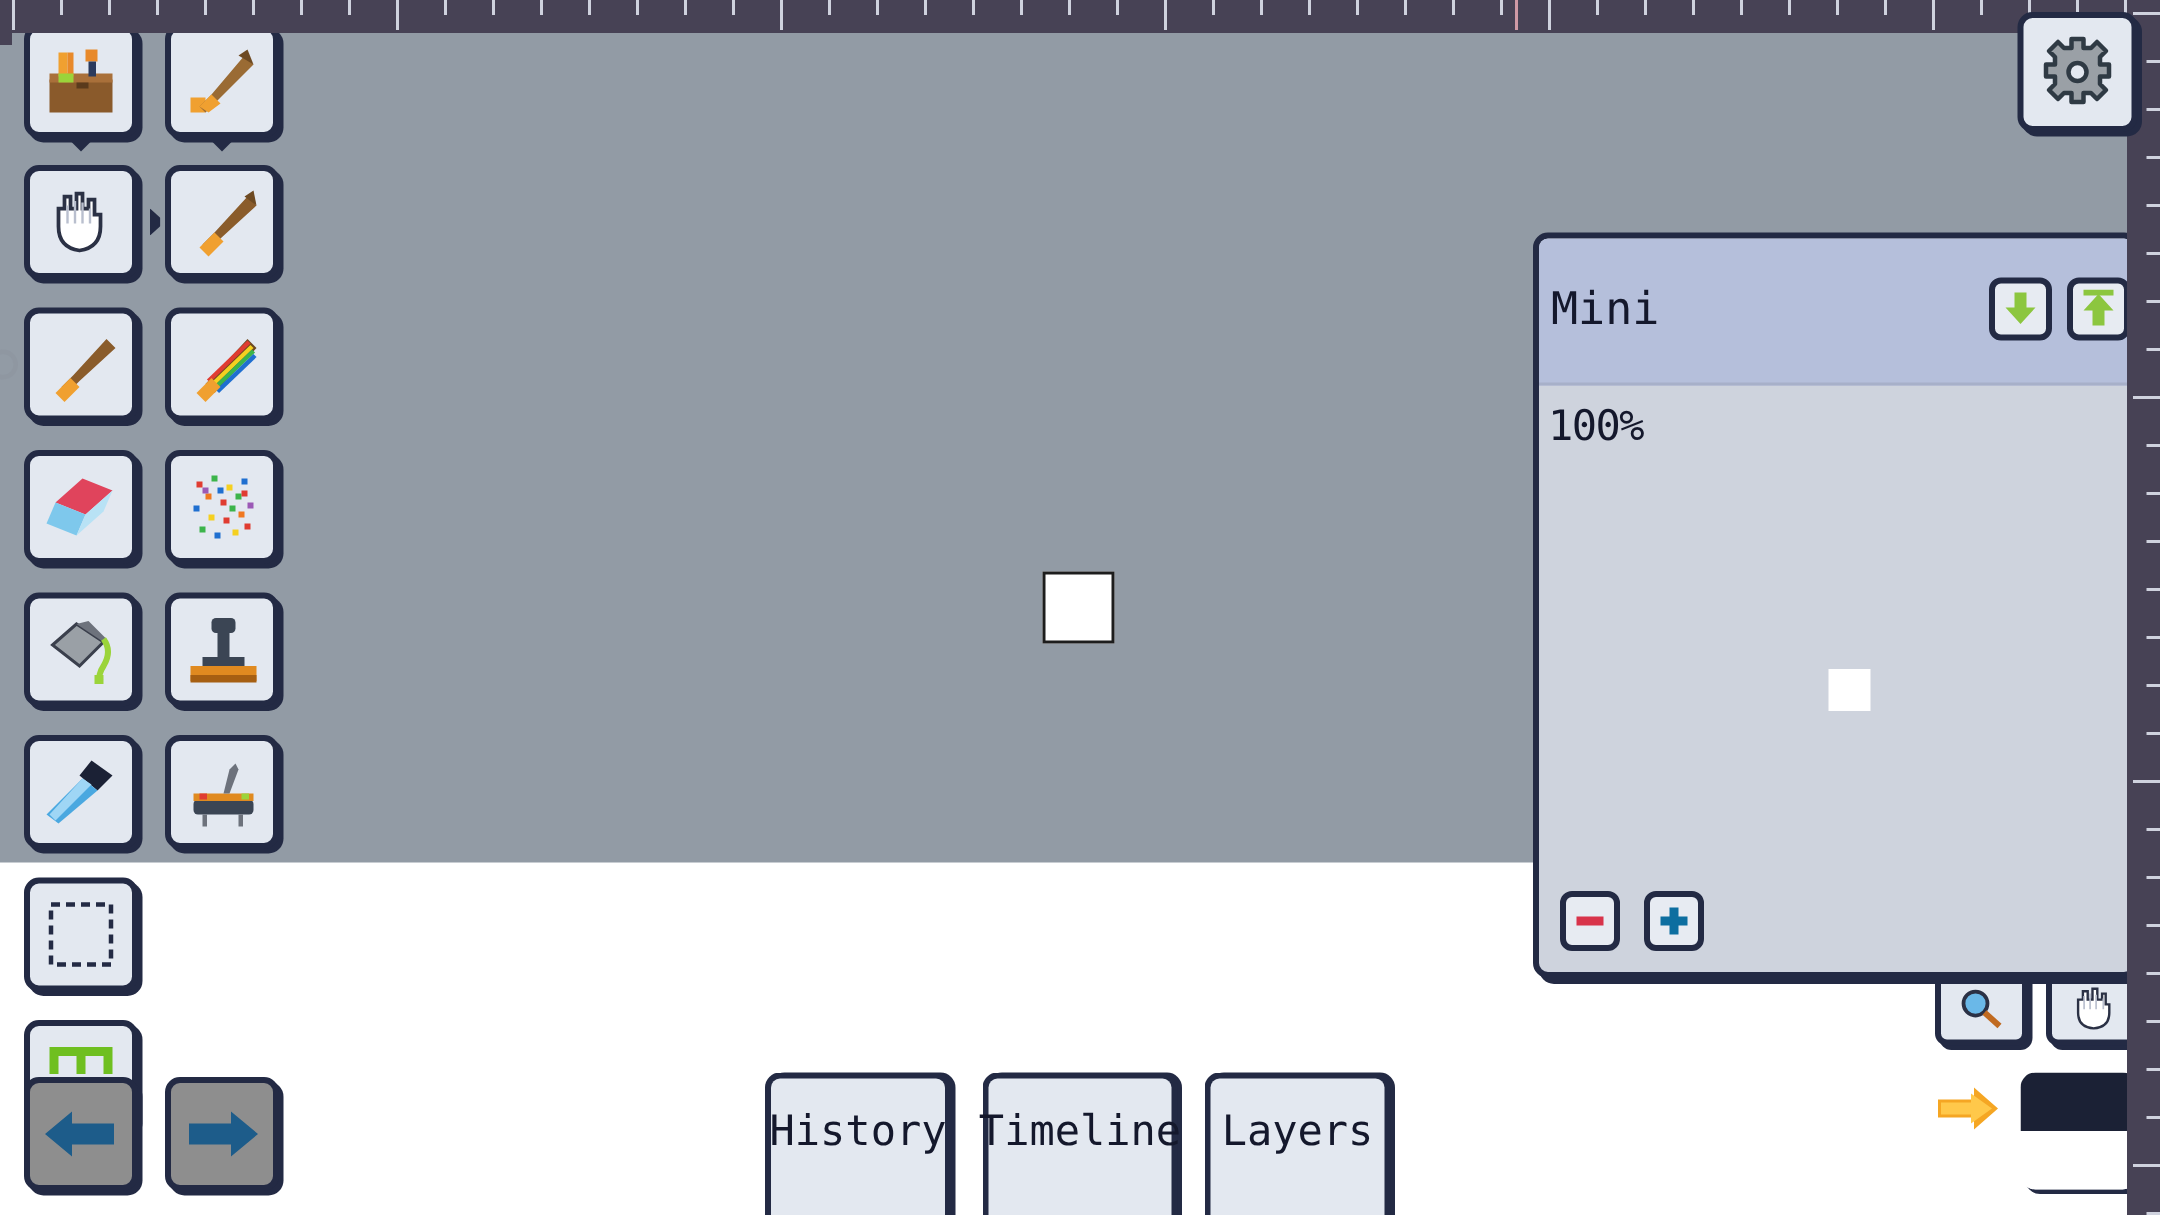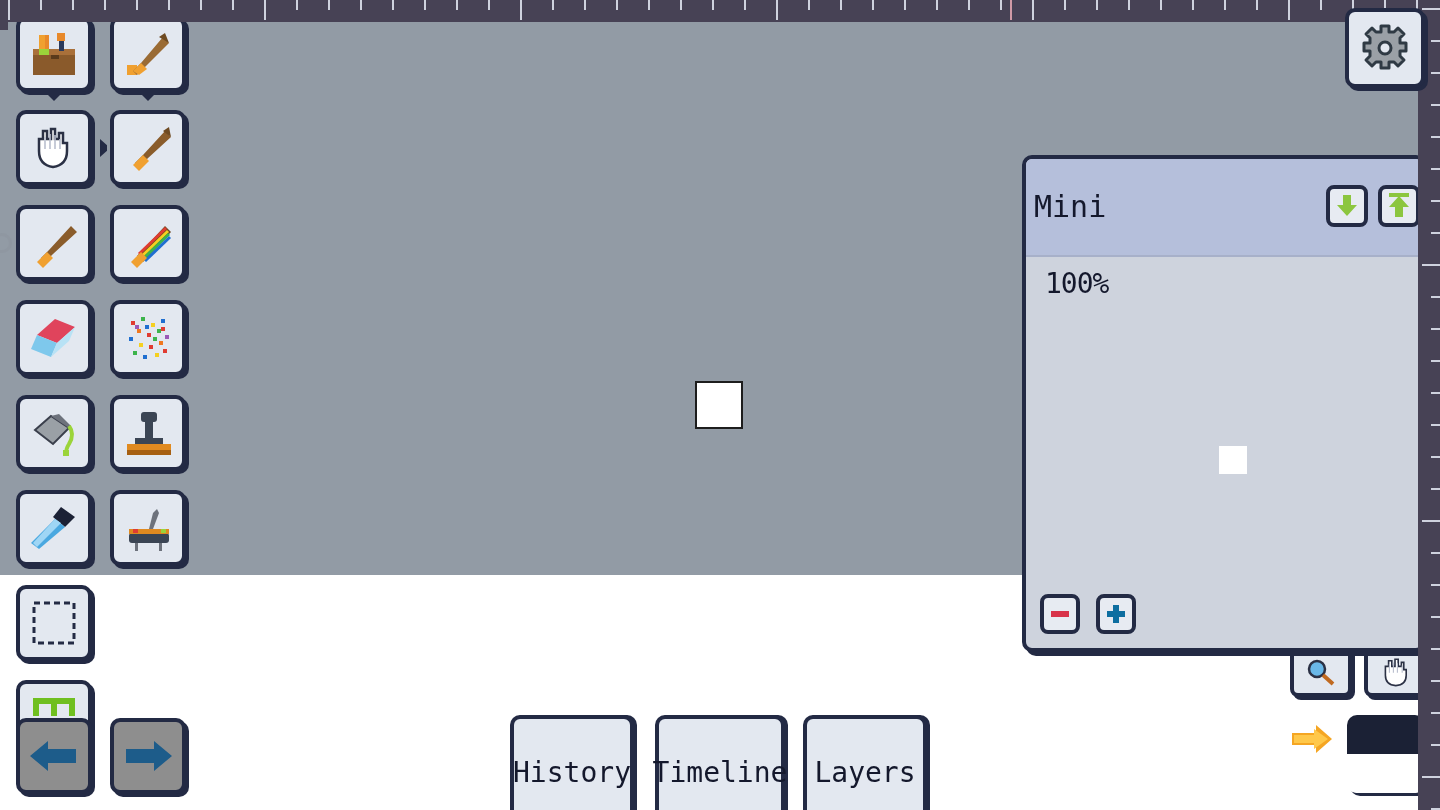--- a/index.html
+++ b/index.html
@@ -123,21 +123,20 @@
     background: #e7ebf2;
     border: 4px solid #232a44;
     border-radius: 8px;
     display: flex; align-items: center; justify-content: center;
     cursor: pointer;
   }
   .mini-zoomtext {
     position: absolute; left: 6px; top: 108px;
     font-size: 28px; color: #14182c;
     letter-spacing: -1px;
-    margin-left: 13px;
   }
   .mini-thumb {
     position: absolute;
     left: 193px; top: 287px;
     width: 28px; height: 28px;
     background: #ffffff;
   }
   .mini-zoom-btn {
     position: absolute; bottom: 14px;
     width: 40px; height: 40px;
@@ -184,21 +183,21 @@
   .tab {
     position: absolute;
     top: 715px;
     height: 95px;
     background: #e3e8f0;
     border: 4px solid #232a44;
     border-bottom: none;
     border-radius: 10px 10px 0 0;
     box-shadow: 3px 0 0 #232a44;
     display: flex; align-items: flex-start; justify-content: center;
-    padding-top: 37px;
+    padding-top: 18px;
     font-size: 28px;
     color: #14182c;
     letter-spacing: 0px;
     cursor: pointer;
     z-index: 22;
   }
 
   
   .settings-btn {
     position: absolute; left: 1345px; top: 8px;

